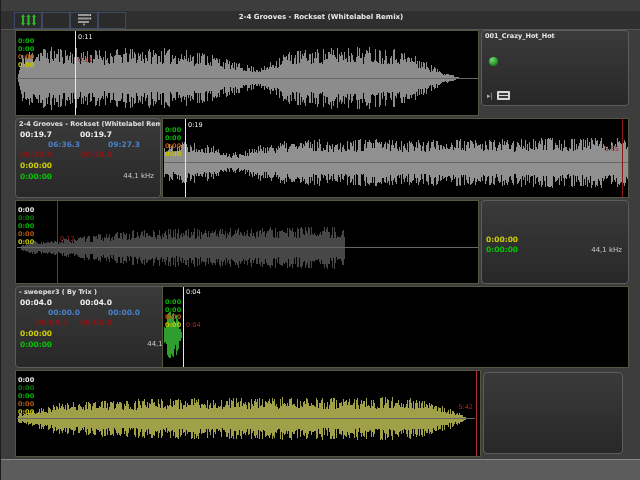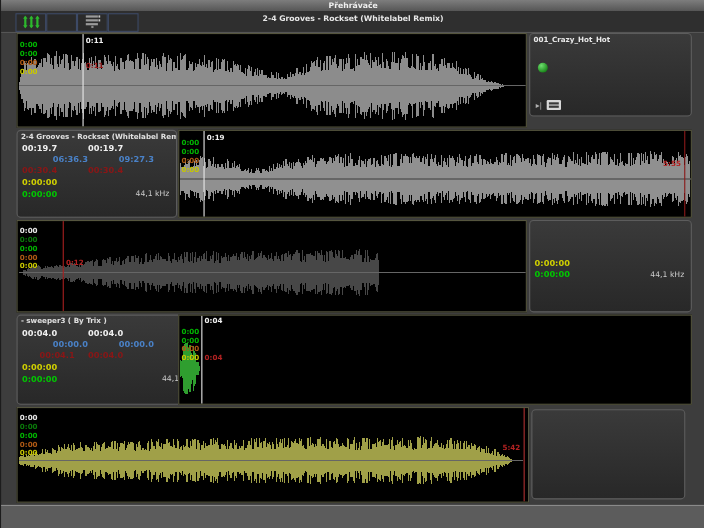--- a/index.html
+++ b/index.html
@@ -58,36 +58,33 @@
   
   .ip-title{padding:1px 3px 0 3px;font-size:6.5px;font-weight:bold;color:#e0e0e0;white-space:nowrap;overflow:hidden;}
   .ip-row{position:absolute;left:4px;font-size:7.5px;font-weight:bold;white-space:nowrap;}
   .ip-col2{position:absolute;left:60px;}
   .ip-khz{position:absolute;right:6px;font-size:7px;color:#cccccc;font-weight:normal;margin-left:28px;}
   .t-white{color:#f0f0f0;} .t-blue{color:#4a82c8;margin-left:28px;} .t-red{color:#8a1616;}
   .t-yellow{color:#d0d000;} .t-green{color:#00c800;}
   
   .wv-label{position:absolute;font-size:6.5px;font-weight:bold;line-height:8px;left:2px;white-space:nowrap;}
   .marker-line{position:absolute;top:0;bottom:0;width:1px;}
-  .marker-label{position:absolute;font-size:6.5px;font-weight:bold;white-space:nowrap;}
+  .marker-label{position:absolute;font-size:6.5px;font-weight:normal;white-space:nowrap;}
   
   #bottombar{
     position:absolute;left:0;top:459px;width:640px;height:21px;
     background:#5c5c5c;border-top:1px solid #8a8a8a;
   }
   svg.wavesvg{position:absolute;left:0;top:0;}
 </style>
 </head>
 <body>
 
 <div id="window">
 
-  <div id="titlebar">
-    <span>Přehrávače</span>
-  </div>
 
   <div id="toolbar">
     <div class="tool-slot" id="tool-mixer">
       <span>
         <svg width="17" height="12" viewBox="0 0 17 12">
           <g stroke="#2db82d" stroke-width="2">
             <line x1="3" y1="2" x2="3" y2="10"></line>
               <line x1="8.5" y1="2" x2="8.5" y2="10"></line>
               <line x1="14" y1="2" x2="14" y2="10"></line>
           </g>

